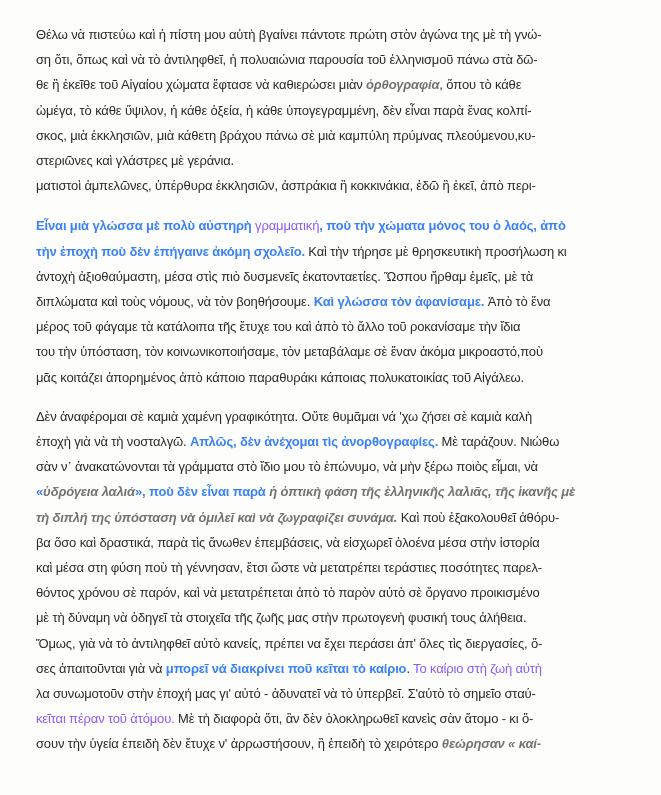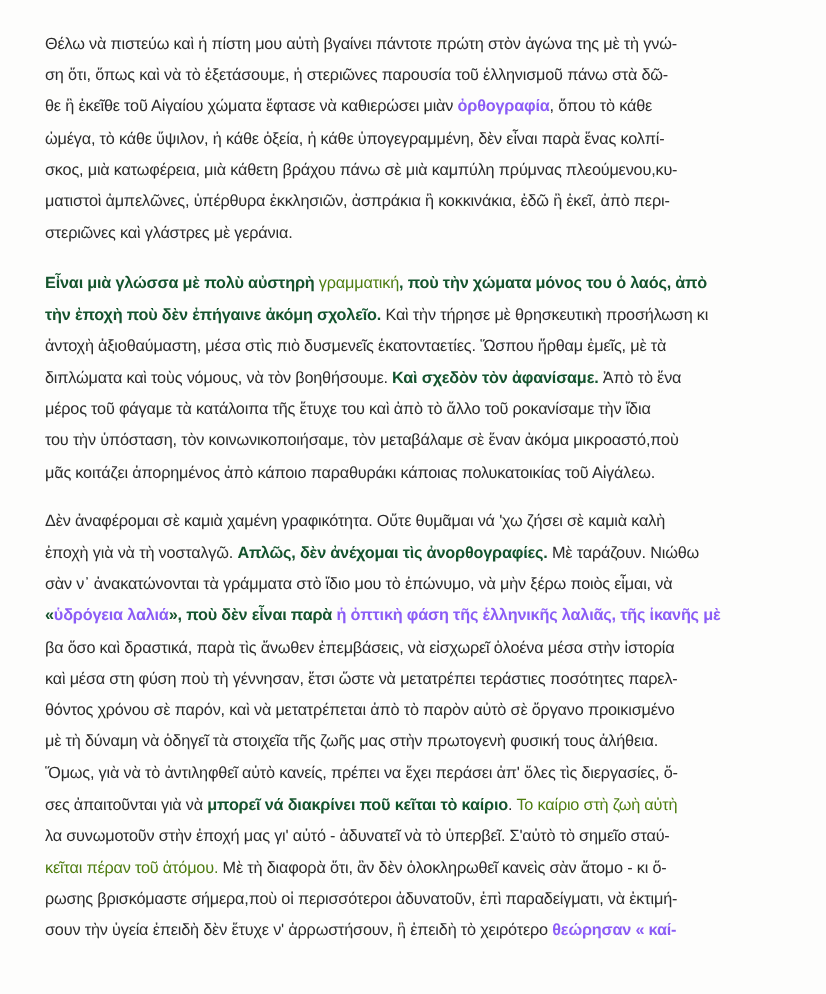--- a/index.html
+++ b/index.html
@@ -37,57 +37,57 @@
       word-spacing: 0px;
     }
     .line {
       display: block;
       white-space: nowrap;
     }
     .para + .para { margin-top: 12px; }
     .p1 { }
     .p2 { margin-top: 15px !important; }
     .p3 { margin-top: 14px !important; }
-    .b { font-weight: bold; color: #14532d; }
-    .blue { color: #4d7c0f; }
-    .blue.b { color: #8b5cf6; }
+    .b { font-weight: bold; color: #3b82f6; }
+    .blue { color: #8b5cf6; }
+    .blue.b { color: #737373; font-style: italic; }
   </style>
 </head>
 <body>
 
 <div class="page">
   <div class="content">
     <p class="para p1">
         <span class="line"><span class="">Θέλω νὰ πιστεύω καὶ ἡ πίστη μου αὐτὴ βγαίνει πάντοτε πρώτη στὸν ἀγώνα της μὲ τὴ γνώ-</span></span>
-        <span class="line"><span class="">ση ὅτι, ὅπως καὶ νὰ τὸ ἐξετάσουμε, ἡ στεριῶνες παρουσία τοῦ ἑλληνισμοῦ πάνω στὰ δῶ-</span></span>
+        <span class="line"><span class="">ση ὅτι, ὅπως καὶ νὰ τὸ ἀντιληφθεῖ, ἡ πολυαιώνια παρουσία τοῦ ἑλληνισμοῦ πάνω στὰ δῶ-</span></span>
         <span class="line"><span class="">θε ἢ  ἐκεῖθε τοῦ Αἰγαίου χώματα ἔφτασε νὰ καθιερώσει μιὰν </span><span class="blue b">ὀρθογραφία</span><span class="">, ὅπου τὸ κάθε</span></span>
         <span class="line"><span class="">ὠμέγα, τὸ κάθε ὕψιλον, ἡ κάθε ὀξεία, ἡ κάθε ὑπογεγραμμένη, δὲν εἶναι παρὰ ἕνας κολπί-</span></span>
-        <span class="line"><span class="">σκος, μιὰ κατωφέρεια, μιὰ κάθετη βράχου πάνω σὲ μιὰ καμπύλη πρύμνας πλεούμενου,κυ-</span></span>
+        <span class="line"><span class="">σκος, μιὰ ἐκκλησιῶν, μιὰ κάθετη βράχου πάνω σὲ μιὰ καμπύλη πρύμνας πλεούμενου,κυ-</span></span>
+        <span class="line"><span class="">στεριῶνες καὶ γλάστρες μὲ γεράνια.</span></span>
         <span class="line"><span class="">ματιστοὶ ἀμπελῶνες, ὑπέρθυρα ἐκκλησιῶν, ἀσπράκια ἢ κοκκινάκια, ἐδῶ ἢ ἐκεῖ, ἀπὸ περι-</span></span>
-        <span class="line"><span class="">στεριῶνες καὶ γλάστρες μὲ γεράνια.</span></span>
       </p>
     <p class="para p2">
         <span class="line"><span class="b">Εἶναι μιὰ γλώσσα μὲ πολὺ αὐστηρὴ </span><span class="blue">γραμματική</span><span class="b">, ποὺ τὴν χώματα μόνος του ὁ λαός, ἀπὸ</span></span>
         <span class="line"><span class="b">τὴν ἐποχὴ ποὺ δὲν ἐπήγαινε ἀκόμη σχολεῖο.</span><span class=""> Καὶ τὴν τήρησε μὲ θρησκευτικὴ προσήλωση κι</span></span>
         <span class="line"><span class="">ἀντοχὴ ἀξιοθαύμαστη, μέσα στὶς πιὸ δυσμενεῖς ἑκατονταετίες. Ὥσπου ἤρθαμ  ἐμεῖς, μὲ τὰ</span></span>
-        <span class="line"><span class="">διπλώματα καὶ τοὺς νόμους, νὰ τὸν βοηθήσουμε. </span><span class="b">Καὶ σχεδὸν τὸν ἀφανίσαμε.</span><span class=""> Ἀπὸ τὸ ἕνα</span></span>
+        <span class="line"><span class="">διπλώματα καὶ τοὺς νόμους, νὰ τὸν βοηθήσουμε. </span><span class="b">Καὶ γλώσσα τὸν ἀφανίσαμε.</span><span class=""> Ἀπὸ τὸ ἕνα</span></span>
         <span class="line"><span class="">μέρος τοῦ φάγαμε τὰ κατάλοιπα τῆς ἔτυχε του καὶ ἀπὸ τὸ ἄλλο τοῦ ροκανίσαμε τὴν ἴδια</span></span>
         <span class="line"><span class="">του τὴν ὑπόσταση, τὸν κοινωνικοποιήσαμε, τὸν μεταβάλαμε σὲ ἕναν ἀκόμα μικροαστό,ποὺ</span></span>
         <span class="line"><span class="">μᾶς κοιτάζει ἀπορημένος ἀπὸ κάποιο παραθυράκι κάποιας πολυκατοικίας τοῦ Αἰγάλεω.</span></span>
       </p>
     <p class="para p3">
         <span class="line"><span class="">Δὲν ἀναφέρομαι σὲ καμιὰ χαμένη γραφικότητα. Οὔτε θυμᾶμαι νά 'χω ζήσει σὲ καμιὰ καλὴ</span></span>
         <span class="line"><span class="">ἐποχὴ γιὰ νὰ τὴ νοσταλγῶ. </span><span class="b">Απλῶς, δὲν ἀνέχομαι τὶς ἀνορθογραφίες.</span><span class=""> Μὲ ταράζουν. Νιώθω</span></span>
         <span class="line"><span class="">σὰν ν᾽ ἀνακατώνονται τὰ γράμματα στὸ ἴδιο μου τὸ ἐπώνυμο, νὰ μὴν ξέρω ποιὸς εἶμαι, νὰ</span></span>
         <span class="line"><span class="b">«</span><span class="blue b">ὑδρόγεια λαλιά</span><span class="b">», ποὺ δὲν εἶναι παρὰ </span><span class="blue b">ἡ ὀπτικὴ φάση τῆς ἑλληνικῆς λαλιᾶς, τῆς ἱκανῆς μὲ</span></span>
+        <span class="line"><span class="blue b">τὴ διπλή της ὑπόσταση νὰ ὁμιλεῖ καὶ νὰ ζωγραφίζει συνάμα.</span><span class=""> Καὶ ποὺ ἐξακολουθεῖ ἀθόρυ-</span></span>
         <span class="line"><span class="">βα ὅσο καὶ δραστικά, παρὰ τὶς ἄνωθεν ἐπεμβάσεις, νὰ εἰσχωρεῖ ὁλοένα μέσα στὴν ἱστορία</span></span>
         <span class="line"><span class="">καὶ μέσα στη φύση ποὺ τὴ γέννησαν, ἔτσι ὥστε νὰ μετατρέπει τεράστιες ποσότητες παρελ-</span></span>
         <span class="line"><span class="">θόντος χρόνου σὲ παρόν, καὶ νὰ μετατρέπεται ἀπὸ τὸ παρὸν αὐτὸ σὲ ὄργανο προικισμένο</span></span>
         <span class="line"><span class="">μὲ τὴ δύναμη νὰ ὁδηγεῖ τὰ στοιχεῖα τῆς ζωῆς μας  στὴν πρωτογενὴ φυσική τους ἀλήθεια.</span></span>
         <span class="line"><span class="">Ὅμως, γιὰ νὰ τὸ ἀντιληφθεῖ αὐτὸ κανείς, πρέπει να ἔχει περάσει ἀπ' ὅλες τὶς διεργασίες, ὅ-</span></span>
         <span class="line"><span class="">σες ἀπαιτοῦνται γιὰ νὰ </span><span class="b">μπορεῖ νά διακρίνει ποῦ κεῖται τὸ καίριο</span><span class="">. </span><span class="blue">Το καίριο στὴ ζωὴ αὐτὴ</span></span>
         <span class="line"><span class="">λα συνωμοτοῦν στὴν ἐποχή μας γι' αὐτό  - ἀδυνατεῖ νὰ τὸ ὑπερβεῖ.  Σ'αὐτὸ τὸ σημεῖο σταύ-</span></span>
         <span class="line"><span class="blue">κεῖται πέραν τοῦ ἀτόμου.</span><span class=""> Μὲ τὴ διαφορὰ ὅτι, ἂν δὲν ὁλοκληρωθεῖ κανεὶς σὰν ἄτομο - κι ὅ-</span></span>
-        <span class="line"><span class="">ρωσης βρισκόμαστε σήμερα,ποὺ οἱ περισσότεροι ἀδυνατοῦν, ἐπὶ παραδείγματι, νὰ ἐκτιμή-</span></span>
         <span class="line"><span class="">σουν τὴν ὑγεία ἐπειδὴ δὲν ἔτυχε ν' ἀρρωστήσουν, ἢ ἐπειδὴ τὸ χειρότερο </span><span class="blue b">θεώρησαν « καί-</span></span>
       </p>
   </div>
 </div>
 
 </body></html>

